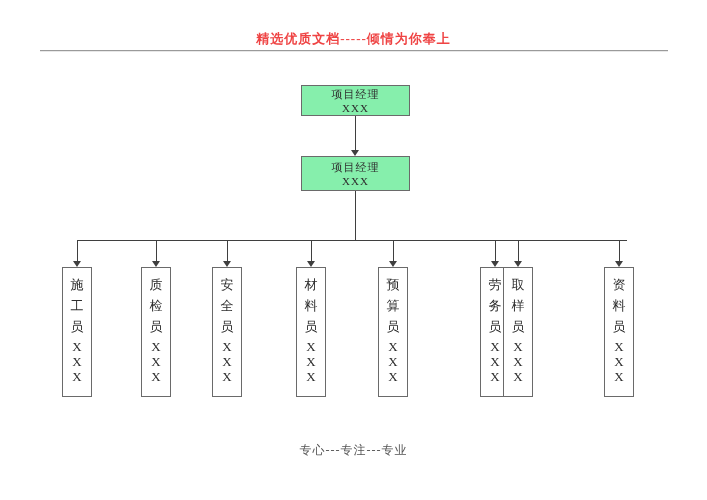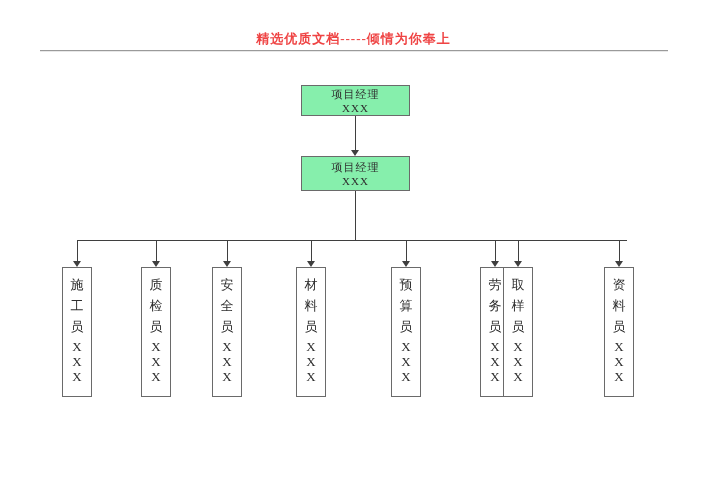--- a/index.html
+++ b/index.html
@@ -63,21 +63,21 @@
   }
   .vlabel{
     width:16px;text-align:center;
     font-size:13px;line-height:21px;word-break:break-all;
   }
   .vname{
     width:16px;text-align:center;
     font-size:13px;line-height:15px;word-break:break-all;letter-spacing:0;
   }
   .col-1{left:62px;} .col-2{left:141px;} .col-3{left:212px;} .col-4{left:296px;}
-  .col-5{left:391px;} .col-6{left:480px;} .col-7{left:503px;} .col-8{left:604px;}
+  .col-5{left:378px;} .col-6{left:480px;} .col-7{left:503px;} .col-8{left:604px;}
   
   .footer-slogan{
     position:absolute;top:442px;left:0;width:707px;
     text-align:center;font-size:12px;color:var(--muted);letter-spacing:1px;
   }
 </style>
 </head>
 <body>
 
 <div class="page">
@@ -170,14 +170,15 @@
       <div class="drop"></div>
       <div class="dhead"></div>
       <div class="vbox">
         <div class="vlabel">资料员</div>
         <div class="vname">XXX</div>
       </div>
     </div>
 
   </div>
 
+  <div class="footer-slogan">专心---专注---专业</div>
 
 </div>
 
 </body></html>

